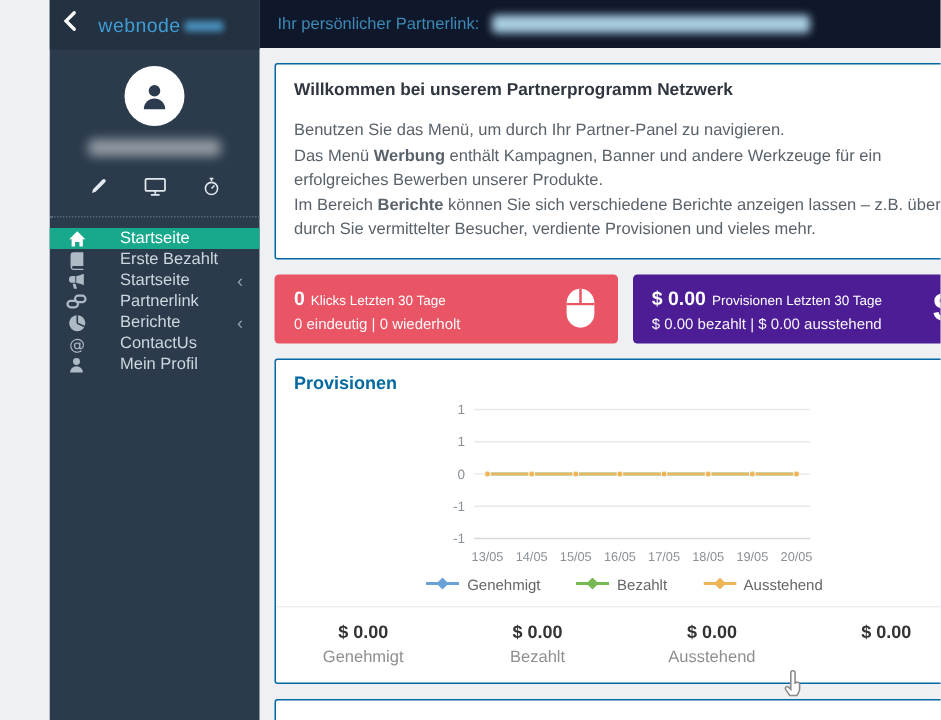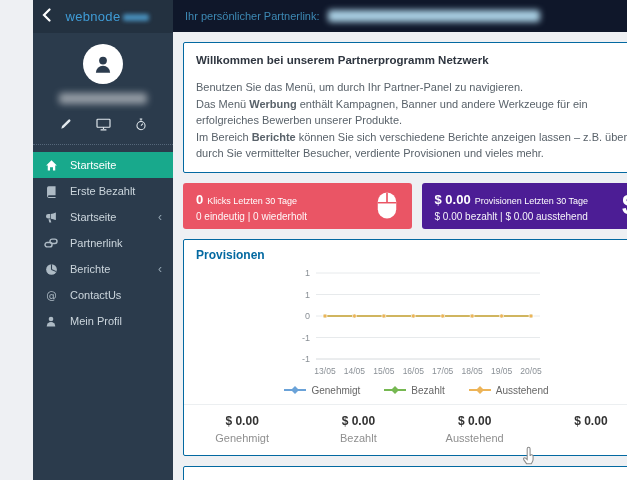--- a/index.html
+++ b/index.html
@@ -12,21 +12,21 @@
   .logo-band{height:33px;background:#233140;display:flex;align-items:center;padding:0 9px;flex:none;}
   .back-btn{display:flex;align-items:center;cursor:pointer;}
   .logo{flex:1;text-align:center;color:#3f9cd6;font-size:13px;letter-spacing:.3px;filter:blur(.5px);}
   .logo-suffix{display:inline-block;width:26px;height:7px;background:#4f9fd0;border-radius:2px;filter:blur(2px);margin-left:3px;opacity:.85;vertical-align:middle;}
   .profile{padding:9px 0 13px;text-align:center;border-bottom:1px dotted #55677a;flex:none;}
   .avatar{width:40px;height:40px;border-radius:50%;background:#fff;margin:2px auto 9px;display:flex;align-items:center;justify-content:center;color:#2c3c4e;}
   .username-chip{width:88px;height:11px;margin:0 auto 14px;background:rgba(255,255,255,.5);border-radius:3px;filter:blur(3.5px);}
   .profile-actions{display:flex;justify-content:center;gap:24px;color:#e2e9ee;}
   .profile-actions span{cursor:pointer;display:flex;}
   .menu{padding-top:7px;}
-  .menu-item{display:flex;align-items:center;height:26px;padding:0 11px;font-size:11px;gap:12px;cursor:pointer;color:#ccd6dd;}
+  .menu-item{display:flex;align-items:center;height:14px;padding:0 11px;font-size:11px;gap:22px;cursor:pointer;color:#ccd6dd;}
   .menu-item.active{background:#18a98c;color:#fff;}
   .mi-icon{width:14px;display:flex;justify-content:center;color:#aebbc5;flex:none;}
   .menu-item.active .mi-icon{color:#fff;}
   .mi-chev{margin-left:auto;font-size:12px;color:#93a5b2;line-height:1;}
 
   
   .main{flex:1;display:flex;flex-direction:column;min-width:0;}
   .topbar{height:28px;flex:none;background:#0f172a;display:flex;align-items:center;padding:16px 12px;gap:8px;font-size:11px;color:#3d89b4;}
   .link-chip{width:212px;height:12px;background:#a9cfe3;border-radius:3px;filter:blur(3px);cursor:pointer;}
   .content{flex:1;padding:10px;display:flex;flex-direction:column;gap:10px;overflow:hidden;}

